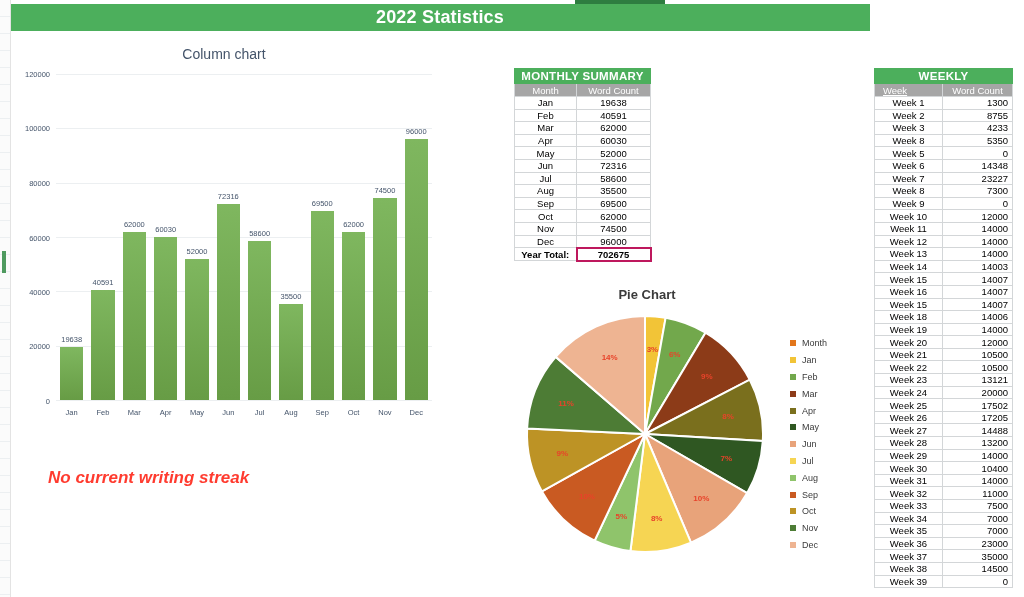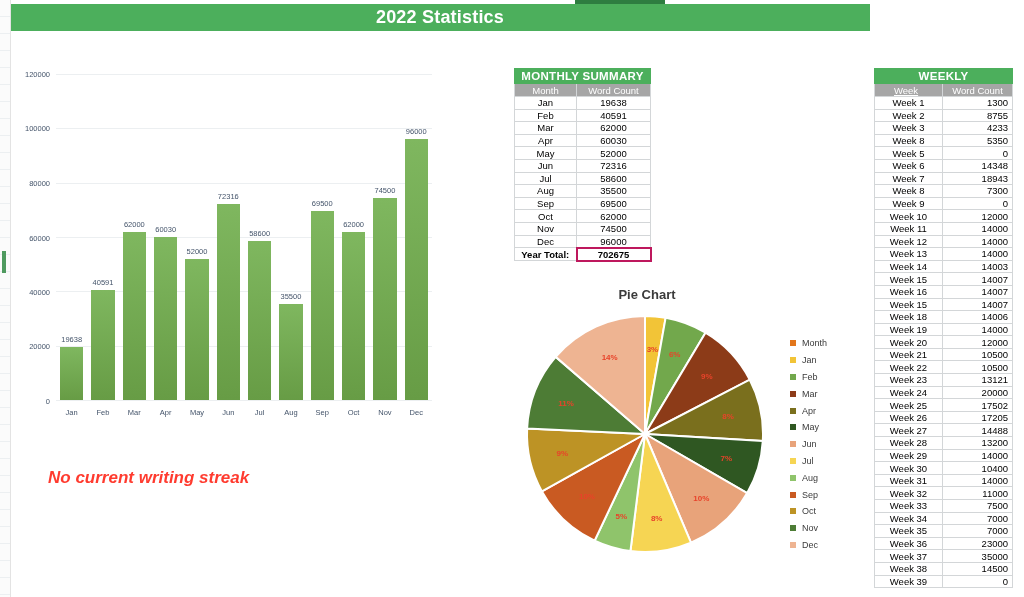--- a/index.html
+++ b/index.html
@@ -59,21 +59,21 @@
                   text-align: center; height: 13px; }
 
   
   #monthly { left: 514px; top: 68px; width: 136px; }
   #monthly td { text-align: center; }
   #monthly .lbl-total { text-align: center; font-weight: bold; padding-right: 4px; }
   #monthly .val-total { text-align: center; border: 2px solid #be185d; font-weight: bold; }
 
   
   #weekly { left: 874px; top: 68px; width: 138px; }
-  #weekly .colhead.wk { text-align: left; padding-left: 19px; text-decoration: underline; }
+  #weekly .colhead.wk { text-align: left; padding-left: 8px; text-decoration: underline; }
   #weekly .colhead.wc { text-align: center; }
   #weekly td.wk { text-align: center; }
   #weekly td.wc { text-align: right; }
 
   
   .piechart { position: absolute; left: 512px; top: 283px; width: 345px; height: 310px; }
   .pie-title { position: absolute; top: 4px; left: 0; width: 270px; text-align: center;
                font-size: 13px; color: #3b3b3b; font-weight: 600; }
   .pie-svg { position: absolute; left: 8px; top: 28px; }
   .pie-pct { font-size: 8px; fill: #e8432a; font-weight: bold;
@@ -127,20 +127,21 @@
       <div class="gutter-row"></div>
     </div>
   <div class="cell-marker"></div>
 
   <div class="titlebar">
     <div class="title-text">2022 Statistics</div>
   </div>
   <div class="titlebar-top-accent"></div>
 
   <div class="colchart">
+    <div class="colchart-title">Column chart</div>
     <div class="plot">
       <div id="gridlines">
           <div class="gridline" style="top: 100%;">
             <div class="ytick" style="top: 100%;">0</div>
           </div>
           <div class="gridline" style="top: 83.3333%;">
             <div class="ytick" style="top: 83.3333%;">20000</div>
           </div>
           <div class="gridline" style="top: 66.6667%;">
             <div class="ytick" style="top: 66.6667%;">40000</div>
@@ -339,21 +340,21 @@
         <tr>
           <td class="wk">Week 5</td>
           <td class="wc">0</td>
         </tr>
         <tr>
           <td class="wk">Week 6</td>
           <td class="wc">14348</td>
         </tr>
         <tr>
           <td class="wk">Week 7</td>
-          <td class="wc">18943</td>
+          <td class="wc">23227</td>
         </tr>
         <tr>
           <td class="wk">Week 8</td>
           <td class="wc">7300</td>
         </tr>
         <tr>
           <td class="wk">Week 9</td>
           <td class="wc">0</td>
         </tr>
         <tr>

